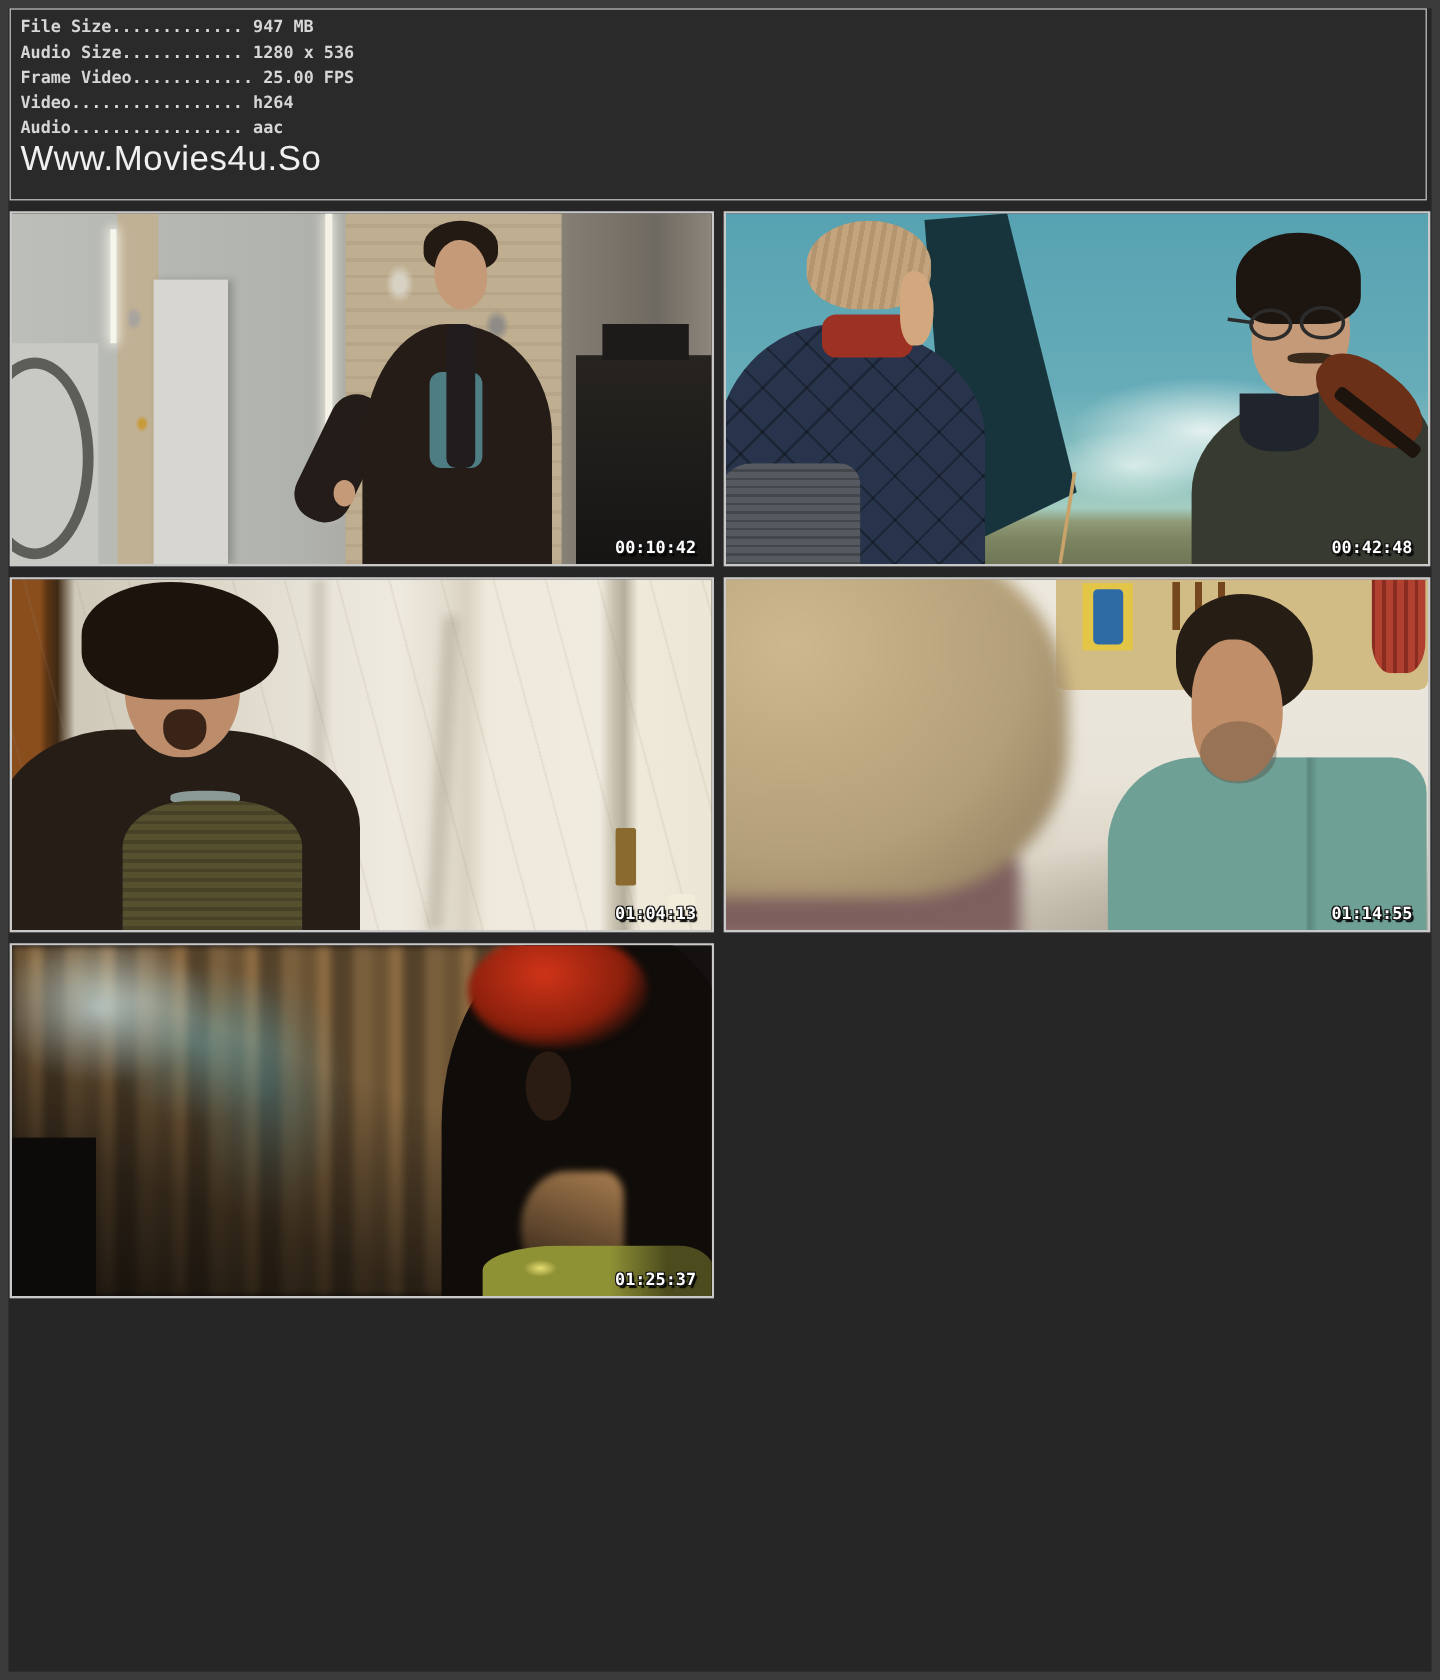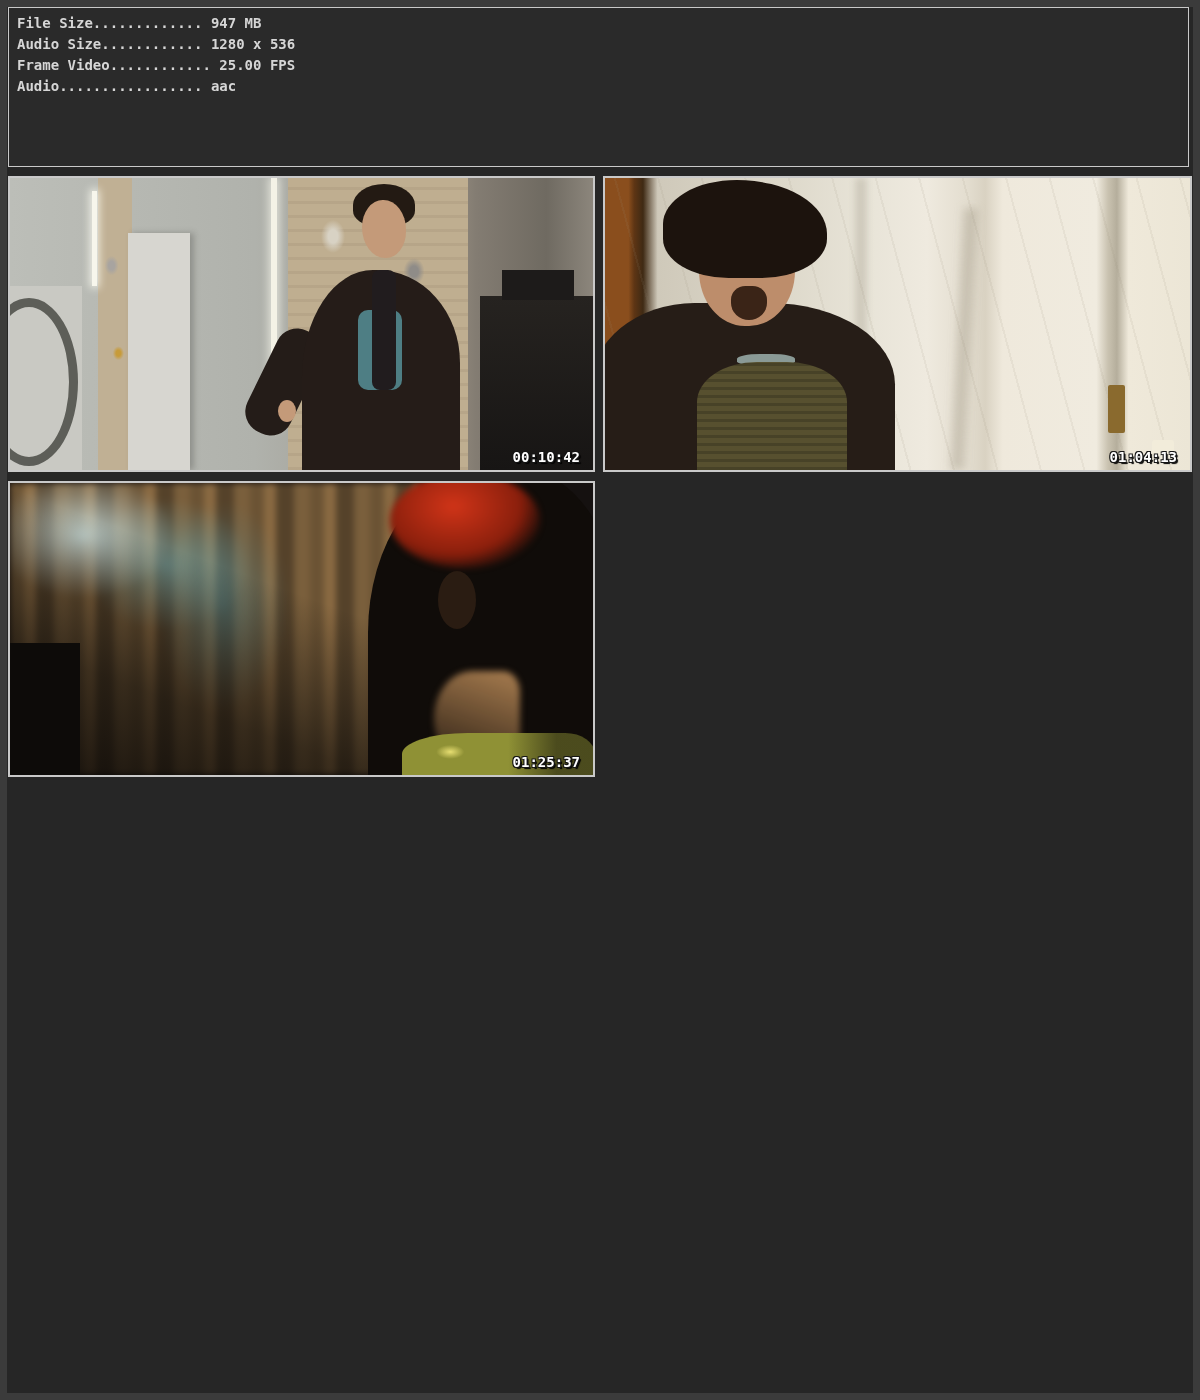--- a/index.html
+++ b/index.html
@@ -215,21 +215,23 @@
 </style>
 </head>
 <body>
 
 <div class="page-inner">
 
   <div class="info-panel">
     <div class="info-line"><span>File Size</span><span>.............</span> <span>947 MB</span></div>
     <div class="info-line"><span>Audio Size</span><span>............</span> <span>1280 x 536</span></div>
     <div class="info-line"><span>Frame Video</span><span>............</span> <span>25.00 FPS</span></div>
+    <div class="info-line"><span>Video</span><span>.................</span> <span>h264</span></div>
     <div class="info-line"><span>Audio</span><span>.................</span> <span>aac</span></div>
+    <div class="watermark">Www.Movies4u.So</div>
   </div>
 
   <div class="grid">
 
     <figure class="cell">
       <div class="shot s1">
         <div class="a stairs"></div>
         <div class="a stair-rail"></div>
         <div class="a pillar1"></div>
         <div class="a monolith"></div>
@@ -244,38 +246,78 @@
         <div class="a scarf"></div>
         <div class="a hand"></div>
         <div class="a hair"></div>
         <div class="a face"></div>
         <span class="ts">00:10:42</span>
       </div>
     </figure>
 
 
 
+    <figure class="cell">
+      <div class="shot s4">
+        <div class="a flag"></div>
+        <div class="a pole"></div>
+        <div class="a jacket"></div>
+        <div class="a knit"></div>
+        <div class="a scarf"></div>
+        <div class="a beanie"></div>
+        <div class="a faceEdge"></div>
+        <div class="a mcoat"></div>
+        <div class="a collar"></div>
+        <div class="a mface"></div>
+        <div class="a mhair"></div>
+        <div class="a glassArm"></div>
+        <div class="a glassL"></div>
+        <div class="a glassR"></div>
+        <div class="a mustache"></div>
+        <div class="a violin"></div>
+        <div class="a fingerboard"></div>
+        <span class="ts">00:42:48</span>
+      </div>
+    </figure>
 
 
     <figure class="cell">
       <div class="shot s6">
         <div class="a vein1"></div>
         <div class="a vein2"></div>
         <div class="a plate"></div>
         <div class="a latch"></div>
         <div class="a jacket"></div>
         <div class="a collar"></div>
         <div class="a sweater"></div>
         <div class="a face"></div>
         <div class="a goatee"></div>
         <div class="a hair"></div>
         <span class="ts">01:04:13</span>
       </div>
     </figure>
 
+    <figure class="cell">
+      <div class="shot s7">
+        <div class="a art"></div>
+        <div class="a artYellow"></div>
+        <div class="a artBlue"></div>
+        <div class="a artStrokes"></div>
+        <div class="a artRed"></div>
+        <div class="a shirt"></div>
+        <div class="a hair"></div>
+        <div class="a face"></div>
+        <div class="a stubble"></div>
+        <div class="a candle"></div>
+        <div class="a wneck soft2"></div>
+        <div class="a wshoulder soft2"></div>
+        <div class="a whair soft2"></div>
+        <span class="ts">01:14:55</span>
+      </div>
+    </figure>
 
     <figure class="cell">
       <div class="shot s8">
         <div class="a curtain soft"></div>
         <div class="a dim"></div>
         <div class="a furn"></div>
         <div class="a head"></div>
         <div class="a redglow soft"></div>
         <div class="a ear"></div>
         <div class="a neckglow soft"></div>

